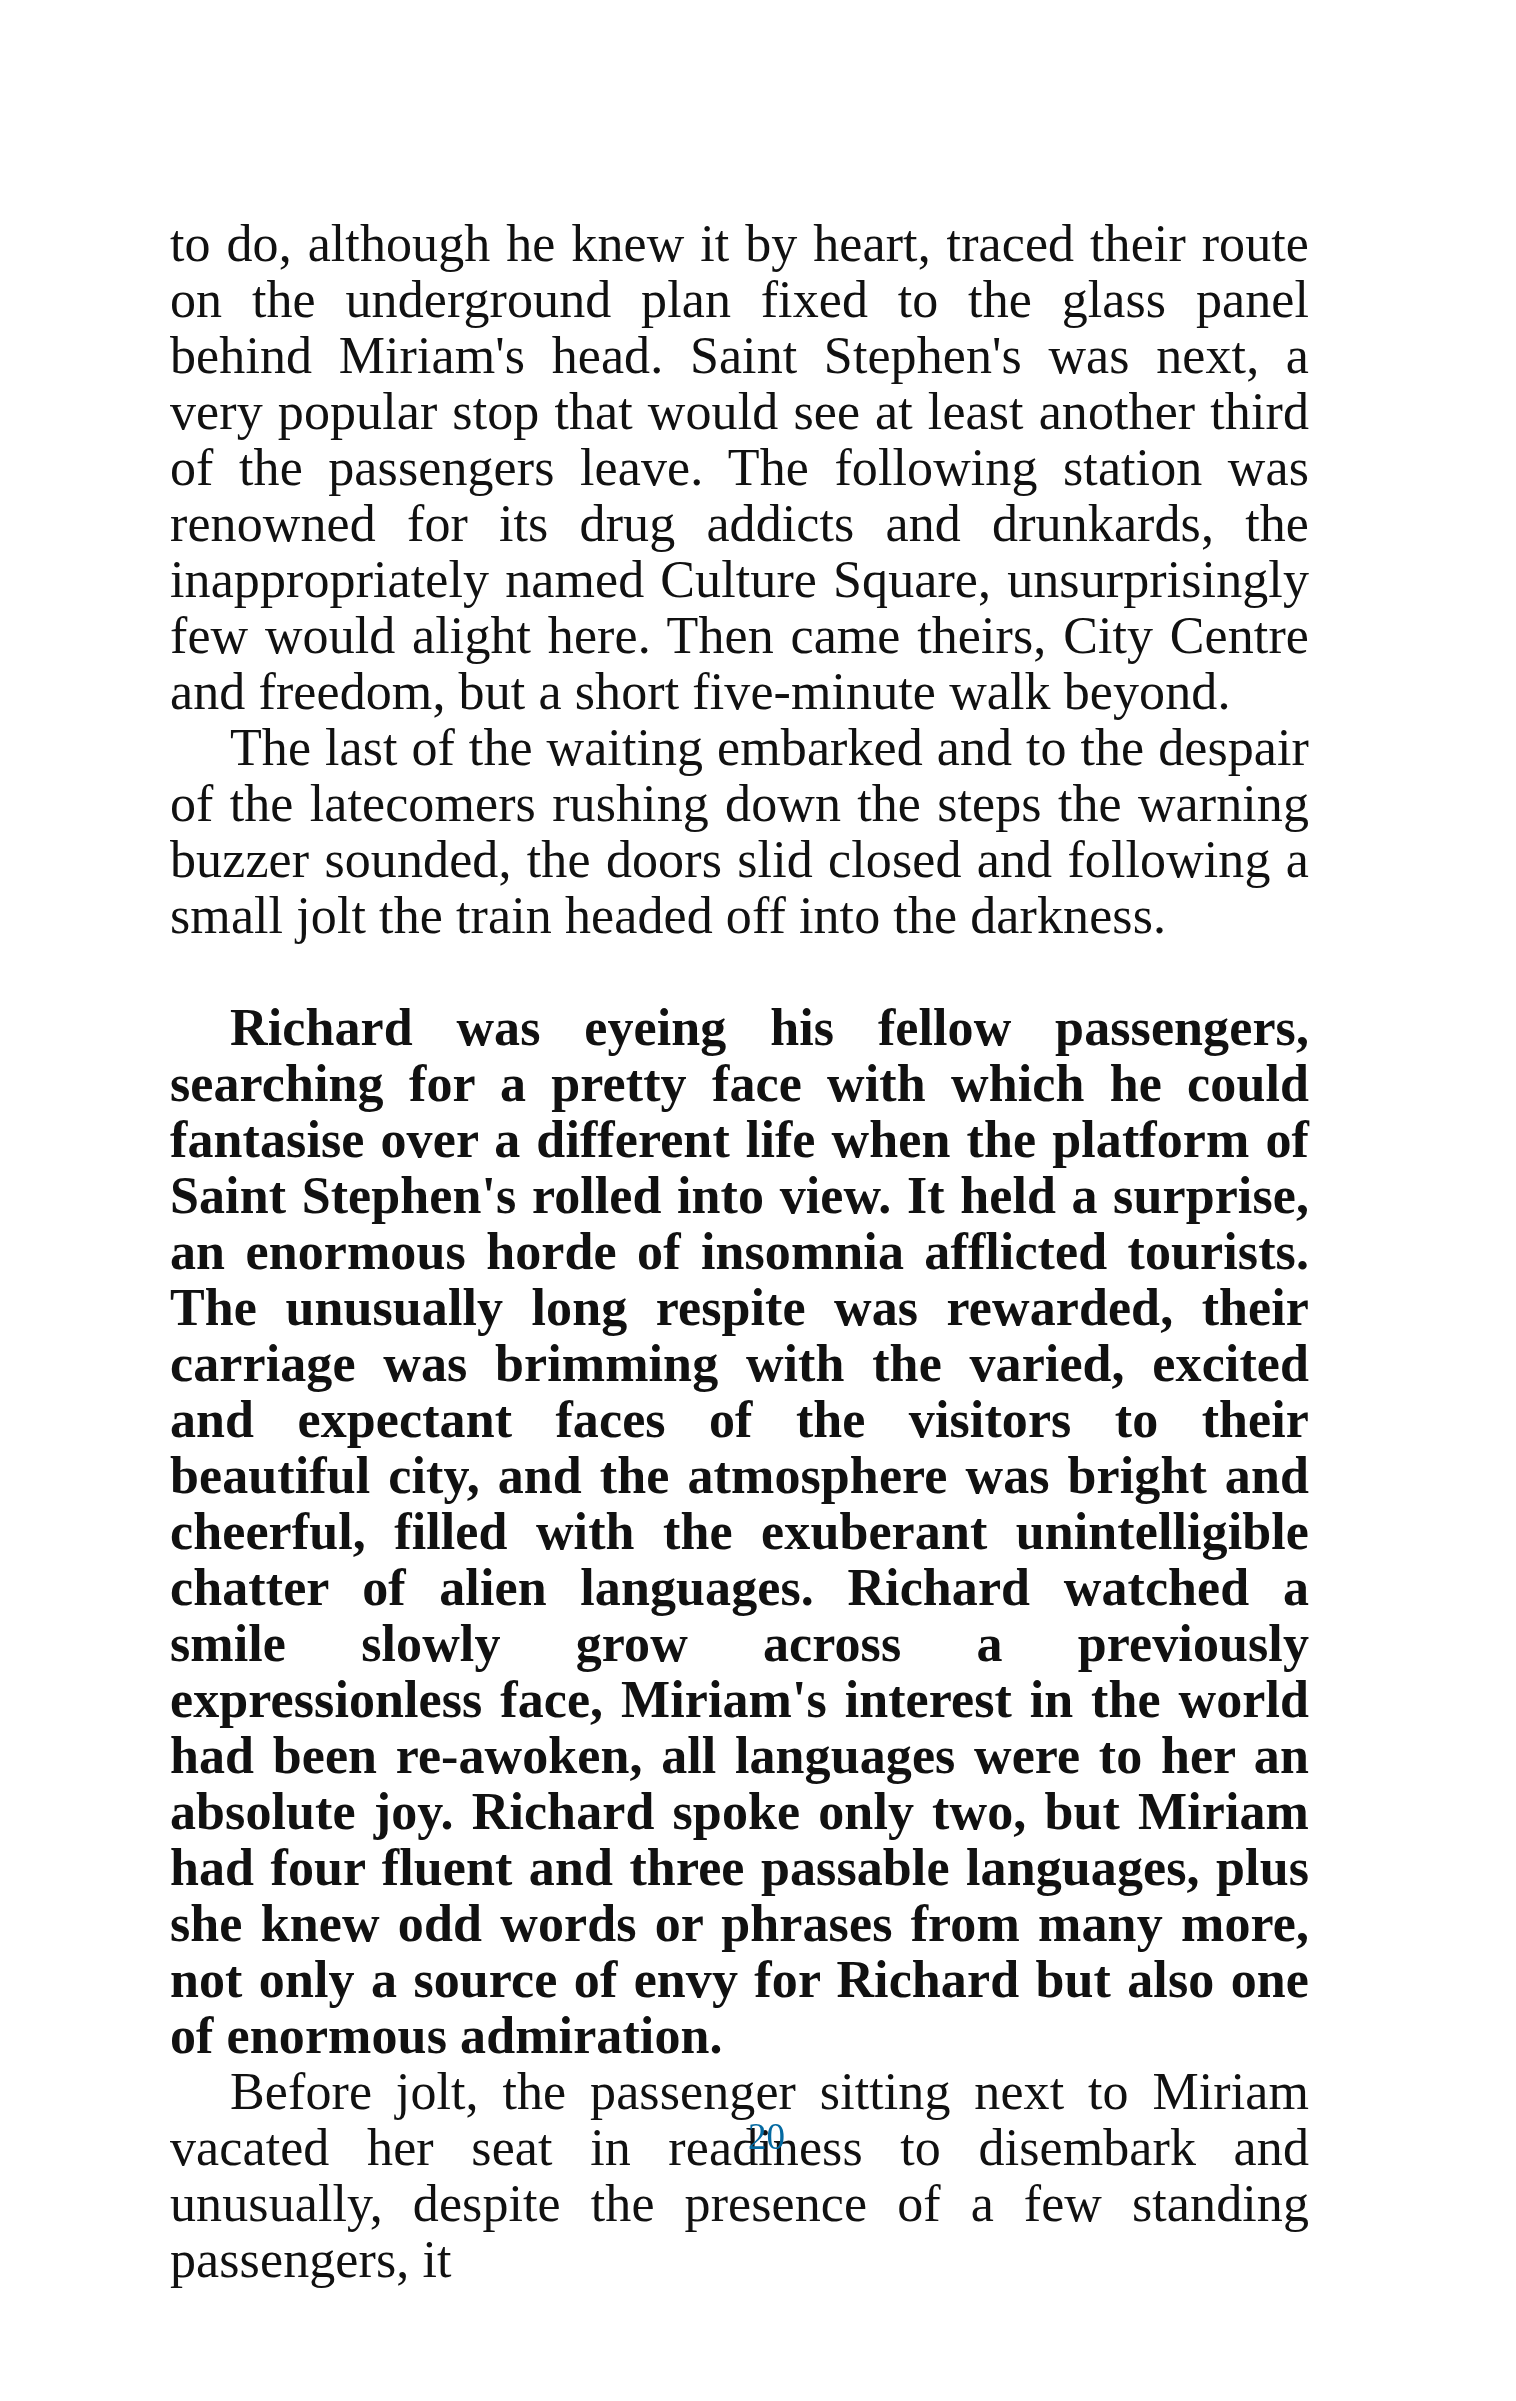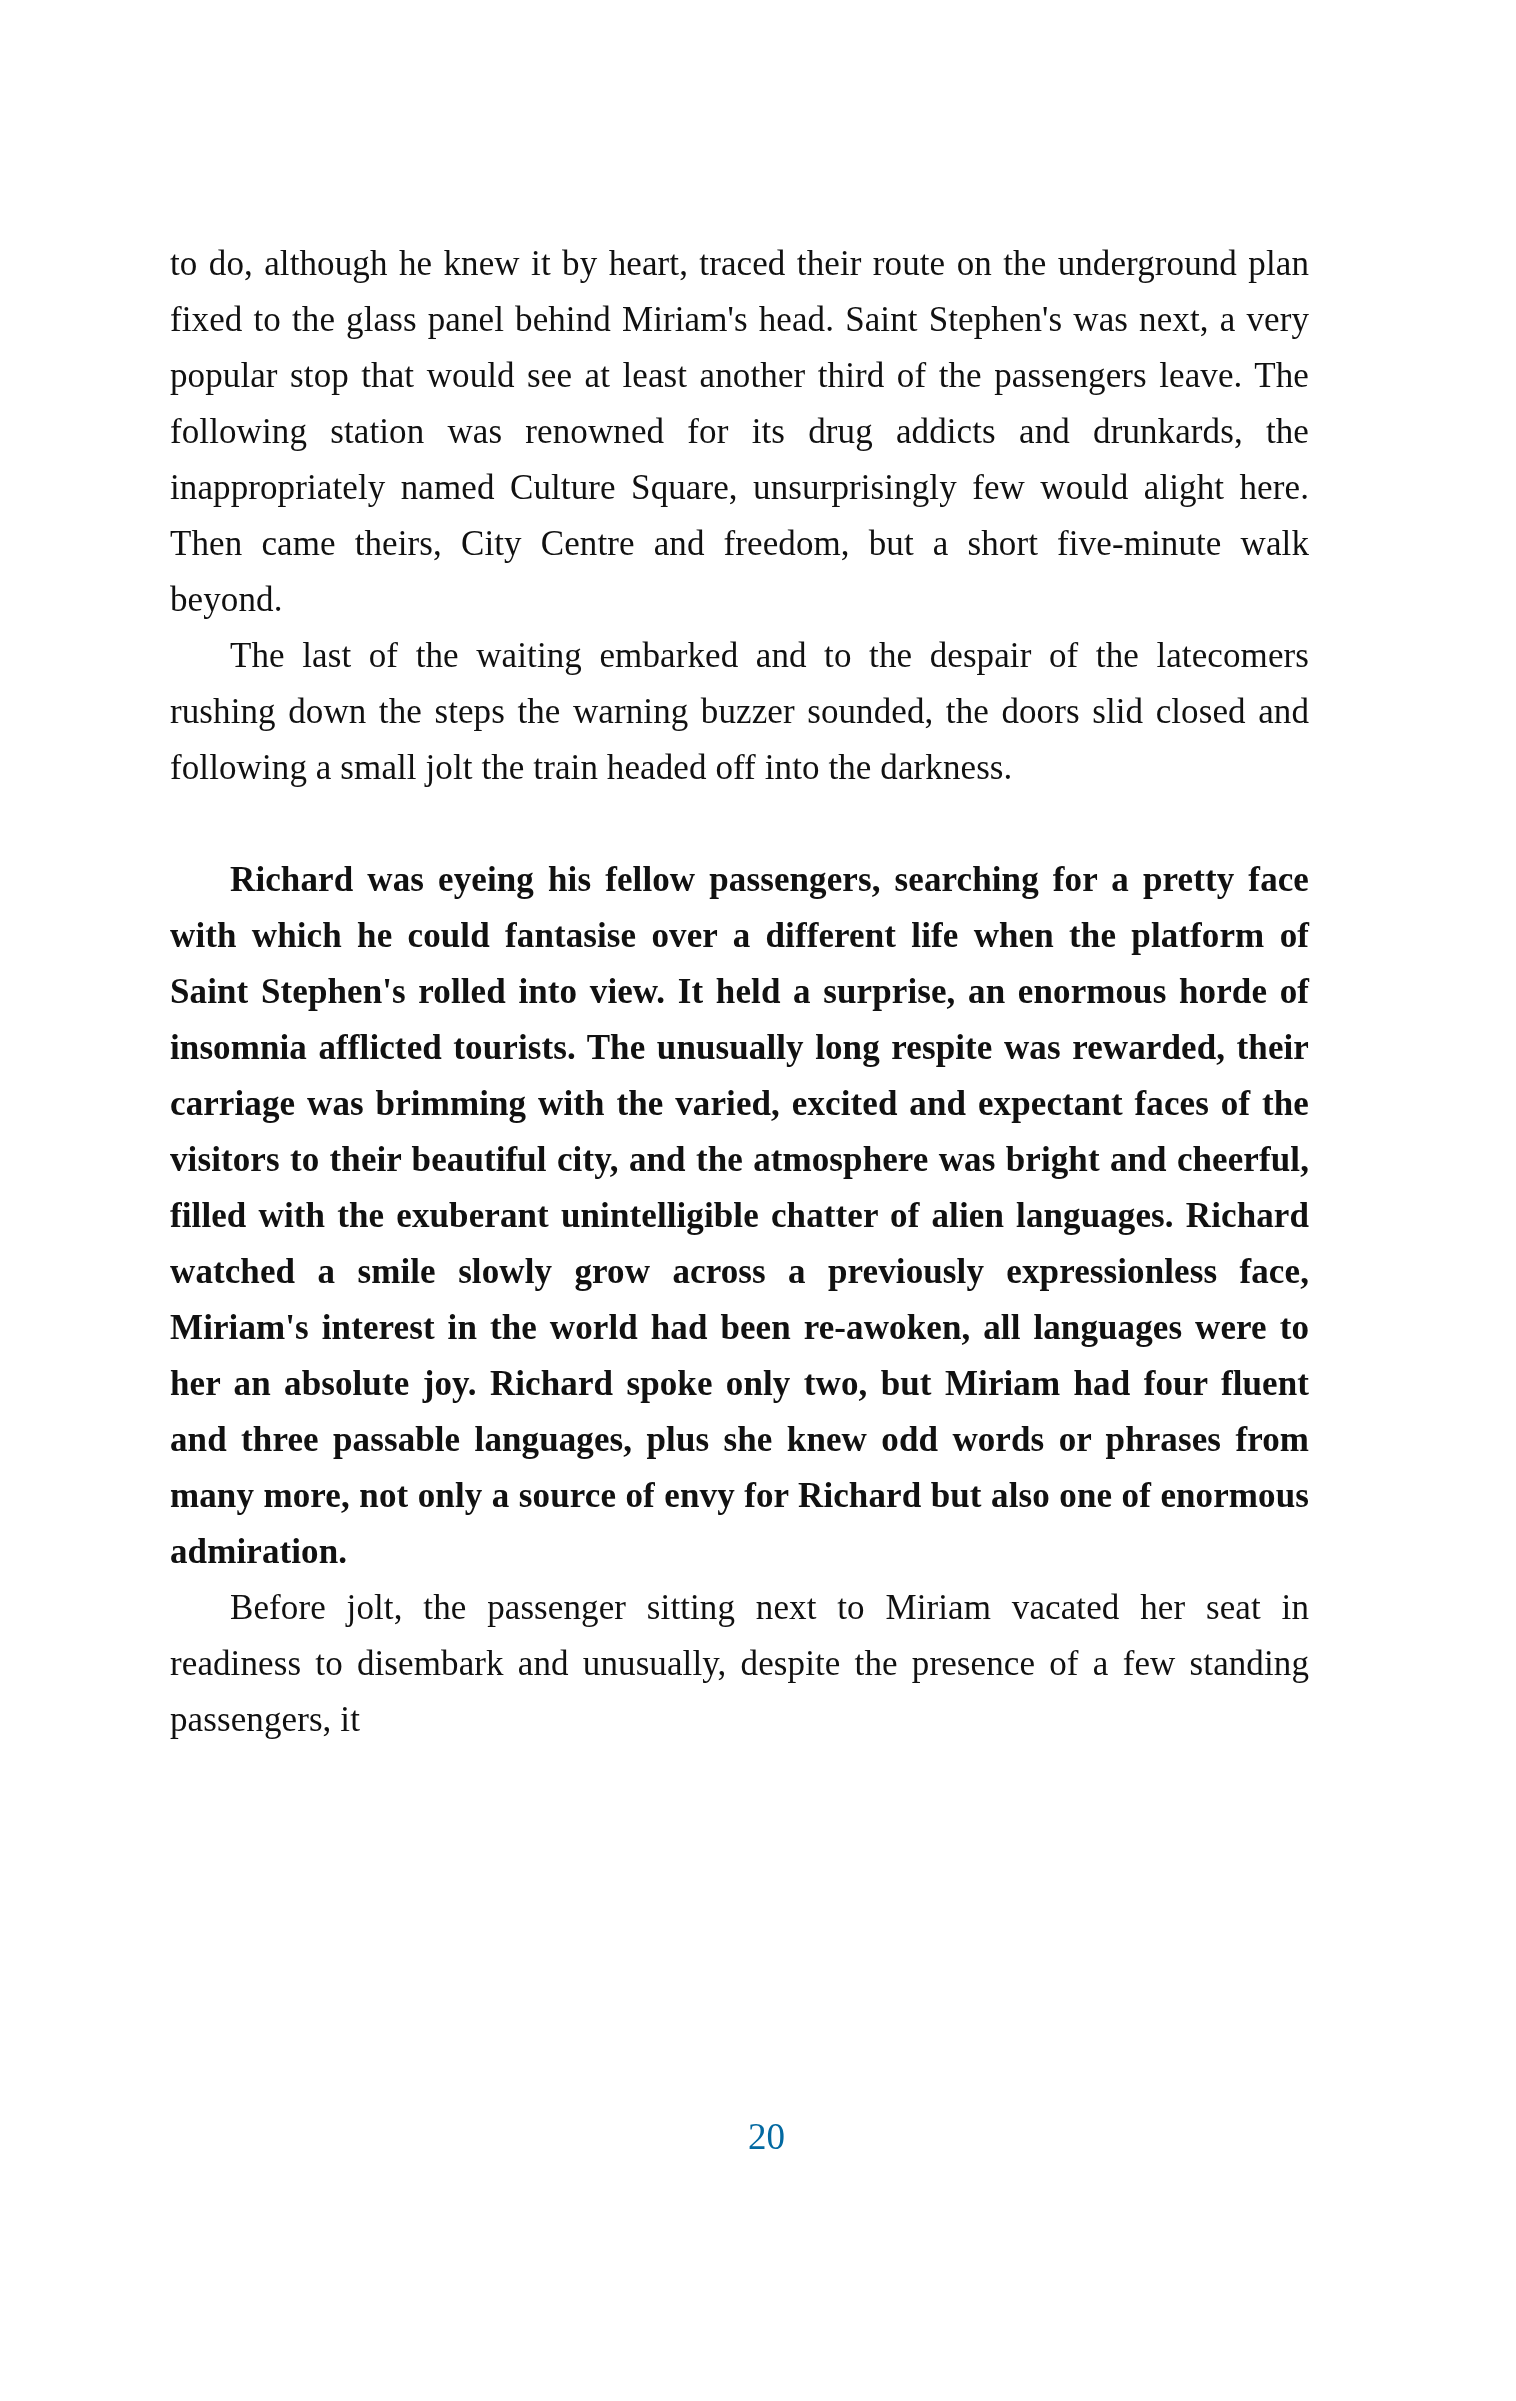--- a/index.html
+++ b/index.html
@@ -15,23 +15,23 @@
     color: #111111;
   }
   .page {
     position: absolute;
     inset: 0;
     background: #ffffff;
   }
   .text-block {
     position: absolute;
     left: 170px;
-    top: 236px;
+    top: 216px;
     width: 1139px;
-    font-size: 35px;
+    font-size: 52px;
     line-height: 56px;
     text-align: justify;
     text-justify: inter-word;
     letter-spacing: 0.1px;
   }
   .text-block p {
     margin: 0;
     padding: 0;
   }
   p.indent {

